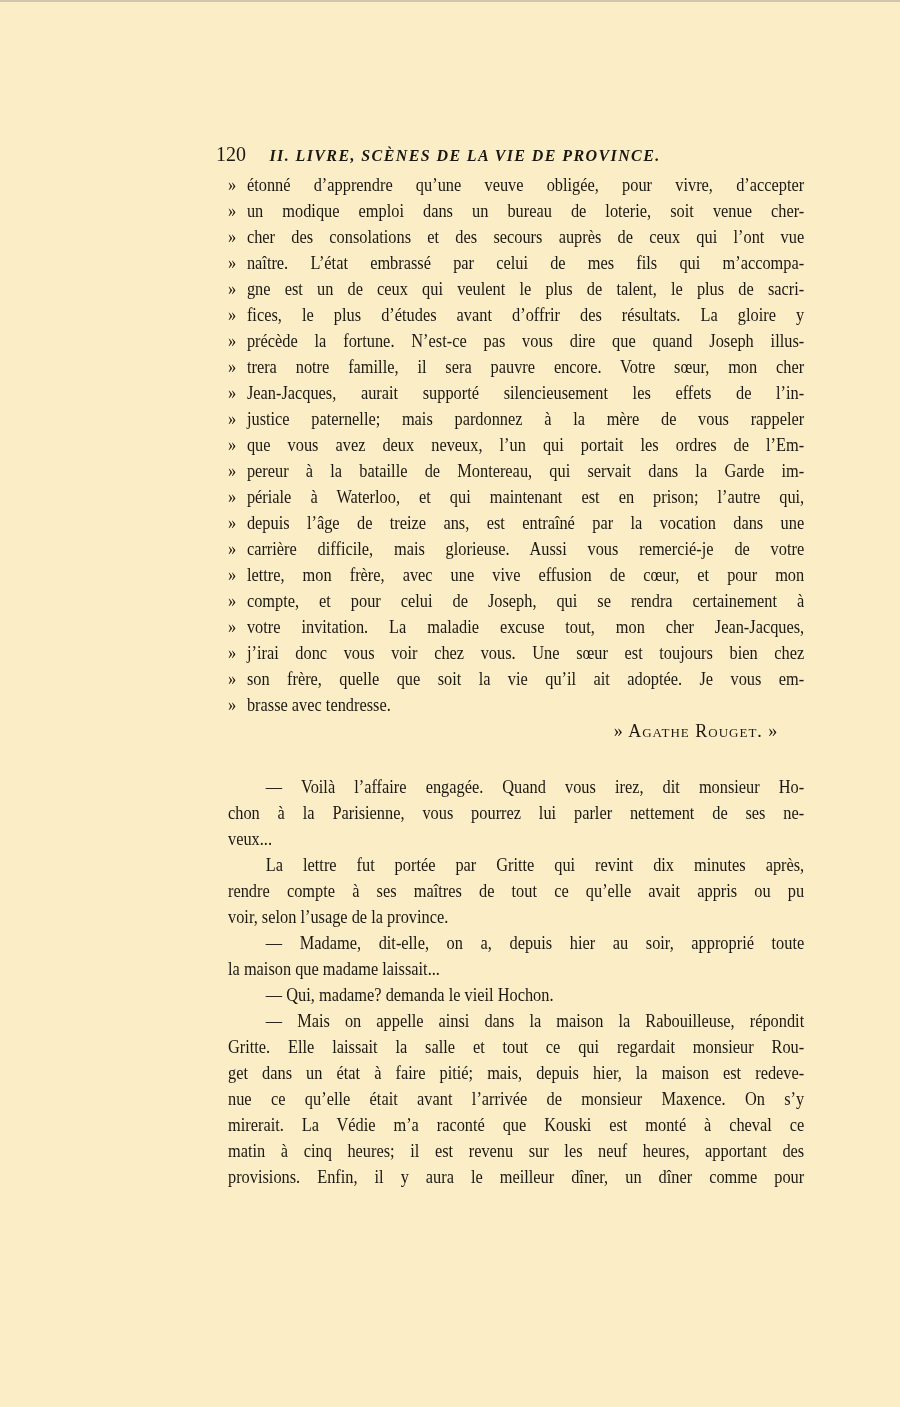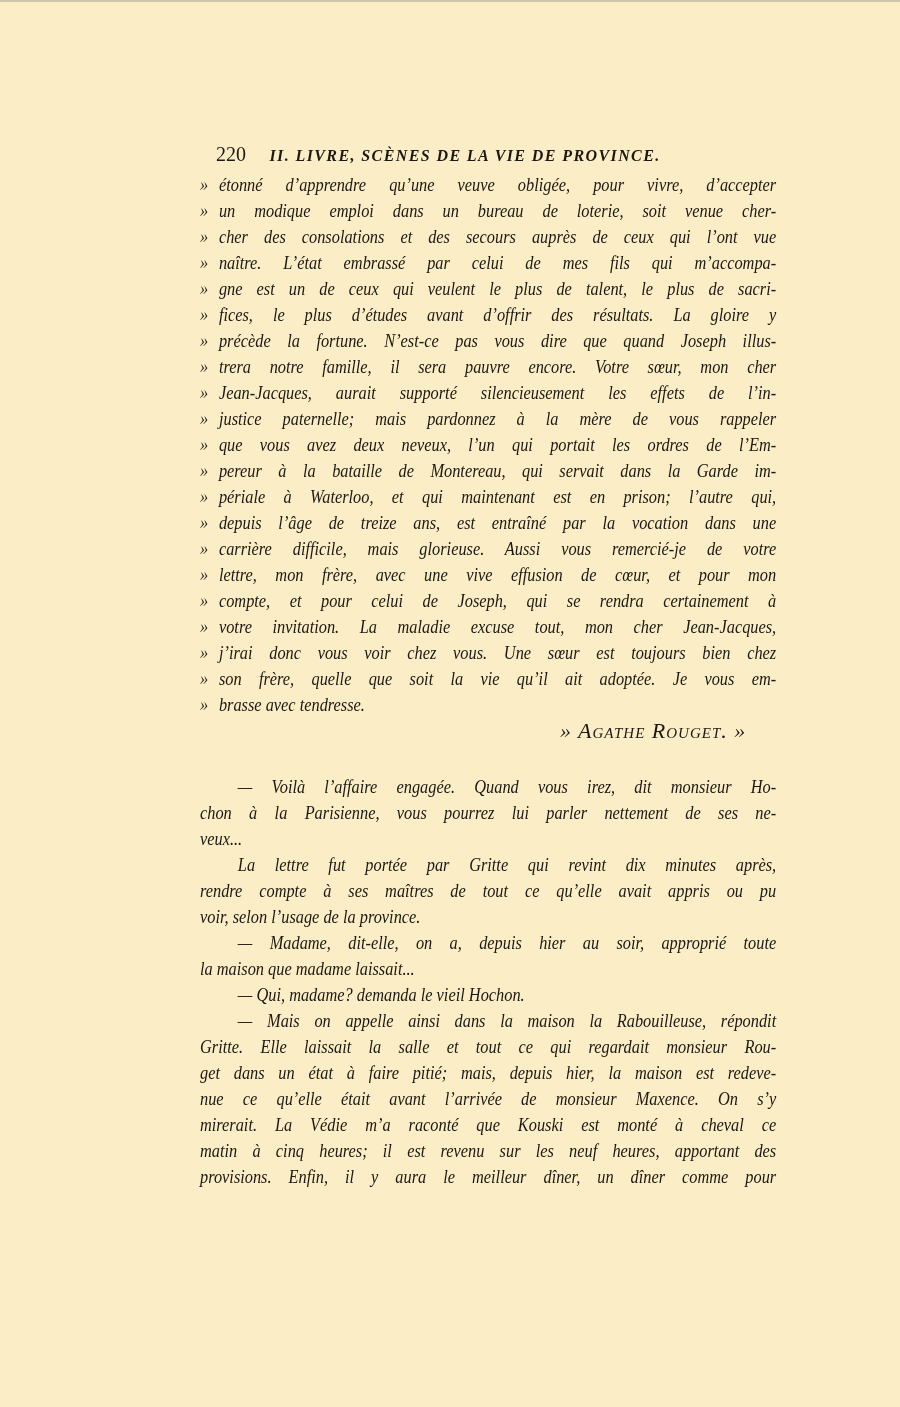--- a/index.html
+++ b/index.html
@@ -29,24 +29,23 @@
     }
     .page-number {
       font-size: 20px;
       font-weight: normal;
       letter-spacing: 0;
       margin-right: 18px;
     }
     .head-title { font-variant: small-caps; font-style: italic; }
     .text-block {
       position: absolute;
-      left: 200px;
+      left: 228px;
       top: 172px;
       width: 576px;
-      font-style: italic;
     }
     .line {
       height: 26px;
       line-height: 26px;
       font-size: 19px;
       white-space: nowrap;
       text-align: justify;
       text-align-last: justify;
       display: block;
       transform: scaleX(0.86);
@@ -57,35 +56,36 @@
       content: "»";
       display: inline-block;
       width: 22px;
       text-align-last: left;
     }
     .line.last { text-align-last: left; }
     .line.indent { padding-left: 44px; width: 626px; }
     .signature {
       height: 26px;
       line-height: 26px;
-      font-size: 22px;
+      font-size: 18px;
       white-space: nowrap;
       padding-left: 360px;
       letter-spacing: 1px;
       font-variant: small-caps;
+      text-align: center;
     }
     .gap { height: 30px; }
   </style>
 </head>
 <body>
 
 <div class="page-edge-top"></div>
 
 <div class="running-head">
-  <span class="page-number">220</span>
+  <span class="page-number">120</span>
   <span class="head-title">II. LIVRE, SCÈNES DE LA VIE DE PROVINCE.</span>
 </div>
 
 <div class="text-block">
   <div id="letter">
       <div class="line quoted">étonné d’apprendre qu’une veuve obligée, pour vivre, d’accepter</div>
       <div class="line quoted">un modique emploi dans un bureau de loterie, soit venue cher-</div>
       <div class="line quoted">cher des consolations et des secours auprès de ceux qui l’ont vue</div>
       <div class="line quoted">naître. L’état embrassé par celui de mes fils qui m’accompa-</div>
       <div class="line quoted">gne est un de ceux qui veulent le plus de talent, le plus de sacri-</div>

